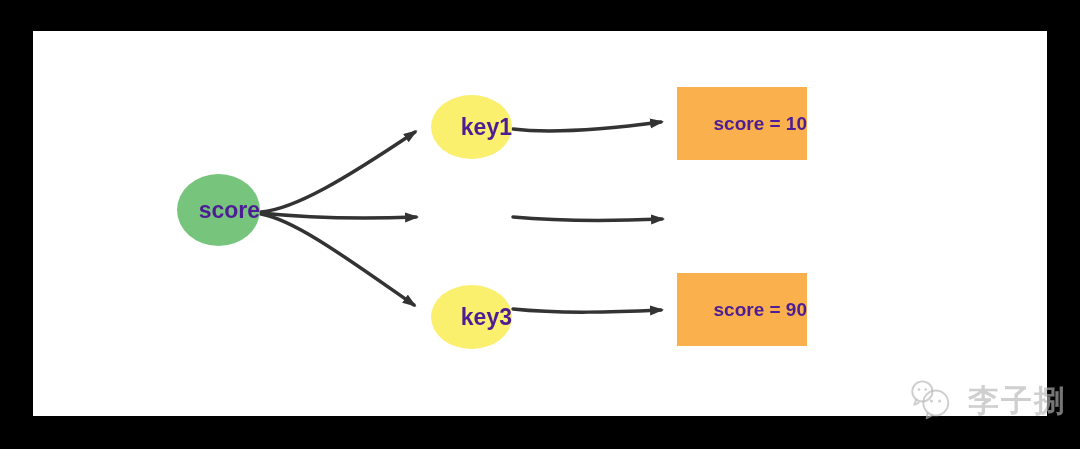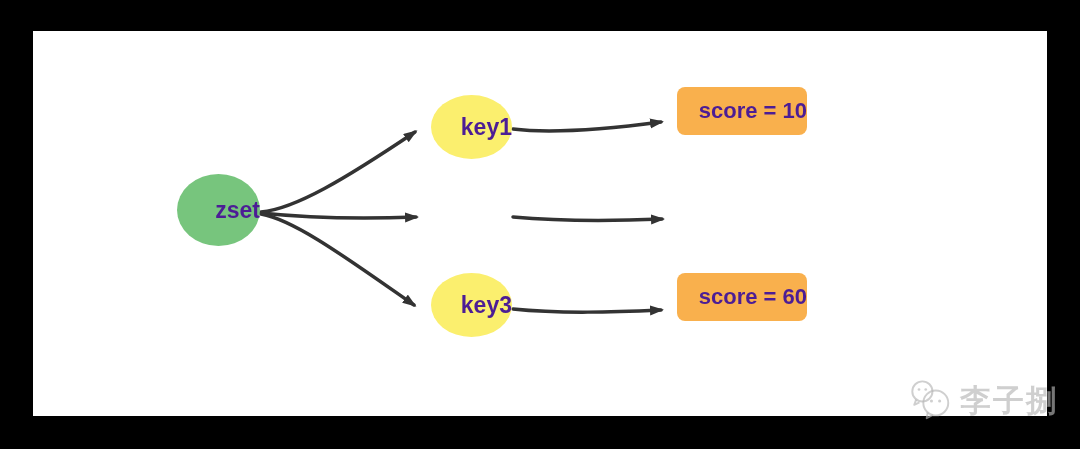--- a/index.html
+++ b/index.html
@@ -47,38 +47,38 @@
   }
   .node-key {
     left: 398px;
     width: 81px; height: 64px;
     background: #FBEF6E;
     border-radius: 50%;
     font-size: 23px;
   }
   .node-key.k1 { top: 64px; }
   .node-key.k2 { top: 154px; }
-  .node-key.k3 { top: 242px; }
+  .node-key.k3 { top: 254px; }
   .node-score {
     left: 644px;
-    width: 130px; height: 48px;
+    width: 130px; height: 73px;
     background: #F9B04D;
-    border-radius: 8px;
-    font-size: 22px;
+    border-radius: 0;
+    font-size: 19px;
   }
   .node-score.s1 { top: 56px; }
   .node-score.s2 { top: 151px; }
   .node-score.s3 { top: 242px; }
   .watermark {
     position: absolute;
     left: 908px; top: 376px;
     height: 50px;
     display: flex;
     align-items: center;
-    gap: 6px;
+    gap: 14px;
     color: rgba(182,182,182,0.65);
     z-index: 5;
   }
   .watermark-text {
     font-size: 31px;
     font-weight: bold;
     letter-spacing: 2px;
     white-space: nowrap;
   }
 </style>
@@ -98,35 +98,35 @@
         <path d="M 228 181 C 262 178, 312 148, 382 101" marker-end="url(#ah)"></path>
         <path d="M 228 182 C 275 187, 330 188, 383 186" marker-end="url(#ah)"></path>
         <path d="M 228 183 C 262 189, 315 228, 381 274" marker-end="url(#ah)"></path>
         <path d="M 480 98 C 520 103, 575 98, 628 91" marker-end="url(#ah)"></path>
         <path d="M 480 186 C 525 190, 580 190, 629 188" marker-end="url(#ah)"></path>
         <path d="M 480 278 C 528 283, 582 281, 628 279" marker-end="url(#ah)"></path>
       </g>
     </svg>
 
     <div class="node node-root">
-      <span>zset</span>
+      <span>score</span>
     </div>
 
     <div class="node node-key k1">
       <span>key1</span>
     </div>
     <div class="node node-key k3">
       <span>key3</span>
     </div>
 
     <div class="node node-score s1">
       <span>score = 10</span>
     </div>
     <div class="node node-score s3">
-      <span>score = 60</span>
+      <span>score = 90</span>
     </div>
 
   </div>
 
   <div class="watermark">
     <svg width="46" height="46" viewBox="0 0 48 48" xmlns="http://www.w3.org/2000/svg" fill="none" stroke="currentColor" stroke-width="2">
       <circle cx="15" cy="14" r="10.5"></circle>
       <path d="M8.5 22.5 L6.5 28 L12 25.5" stroke-linejoin="round"></path>
       <circle cx="29" cy="26" r="13"></circle>
       <path d="M20.5 36 L19.5 42 L26 38.5" stroke-linejoin="round"></path>

